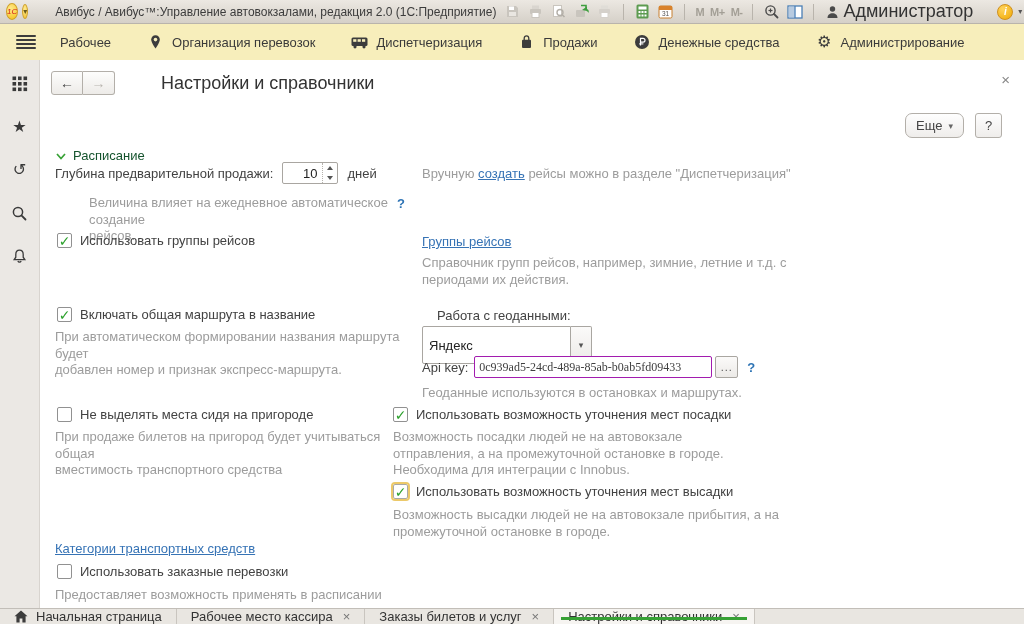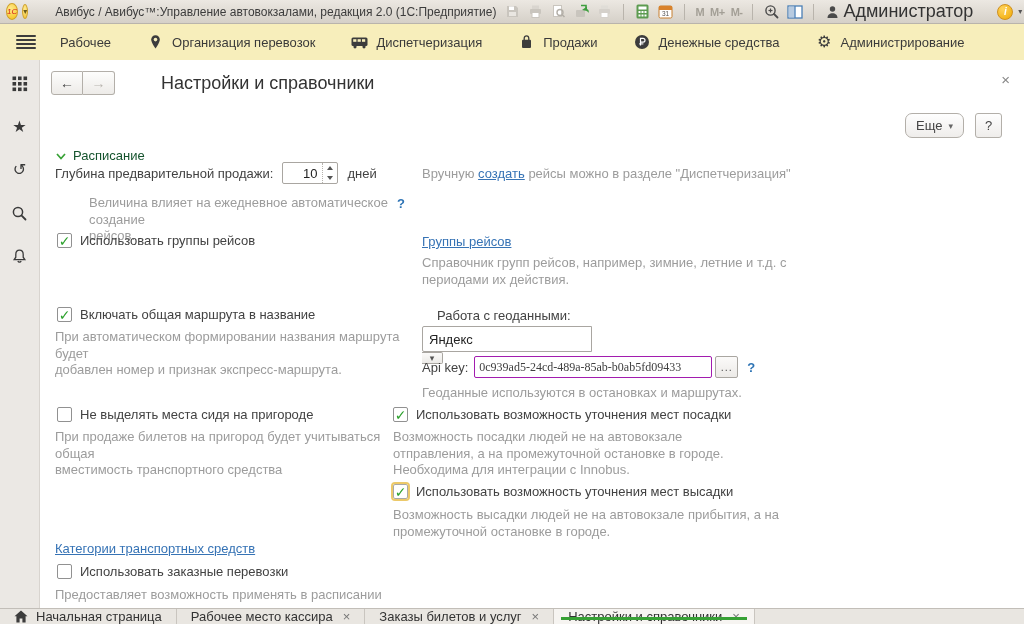--- a/index.html
+++ b/index.html
@@ -85,21 +85,21 @@
   .spin-wrap { position:relative; width:56px; height:22px; }
   .spin-input { width:100%; height:100%; border:1px solid #a9a6a1; border-radius:2px;
     text-align:right; padding-right:20px; font-size:13px; color:#222; font-family:inherit; }
   .spin-col { position:absolute; right:1px; top:1px; bottom:1px; width:15px;
     border-left:1px dotted #b5b2ad; display:flex; flex-direction:column; }
   .spin-btn { flex:1; display:flex; align-items:center; justify-content:center; }
   .tri-up { width:0; height:0; border-left:3.5px solid transparent; border-right:3.5px solid transparent; border-bottom:4.5px solid #555; }
   .tri-dn { width:0; height:0; border-left:3.5px solid transparent; border-right:3.5px solid transparent; border-top:4.5px solid #555; }
 
   
-  .combo { display:flex; width:170px; height:38px;flex-direction:column; }
+  .combo { display:flex; width:170px; height:38px; }
   .combo-text { flex:1; border:1px solid #a9a6a1; border-radius:2px 0 0 2px; background:#fff;
     display:flex; align-items:center; padding-left:6px; font-size:13px; color:#222; }
   .combo-btn { width:21px; border:1px solid #a9a6a1; border-left:0; border-radius:0 2px 2px 0;
     background:linear-gradient(#fbfaf9,#eceae7); display:flex; align-items:center; justify-content:center;
     font-size:9px; color:#555; }
 
   .api-input { width:238px; height:22px; border:1px solid #a21caf; border-radius:2px;
     font-size:12px; color:#404040; padding:0 4px; font-family:Liberation Serif, serif; }
   .mini-btn { width:23px; height:22px; border:1px solid #a9a6a1; border-radius:2px; margin-left:3px;
     background:linear-gradient(#fbfaf9,#eceae7); display:flex; align-items:center; justify-content:center;

